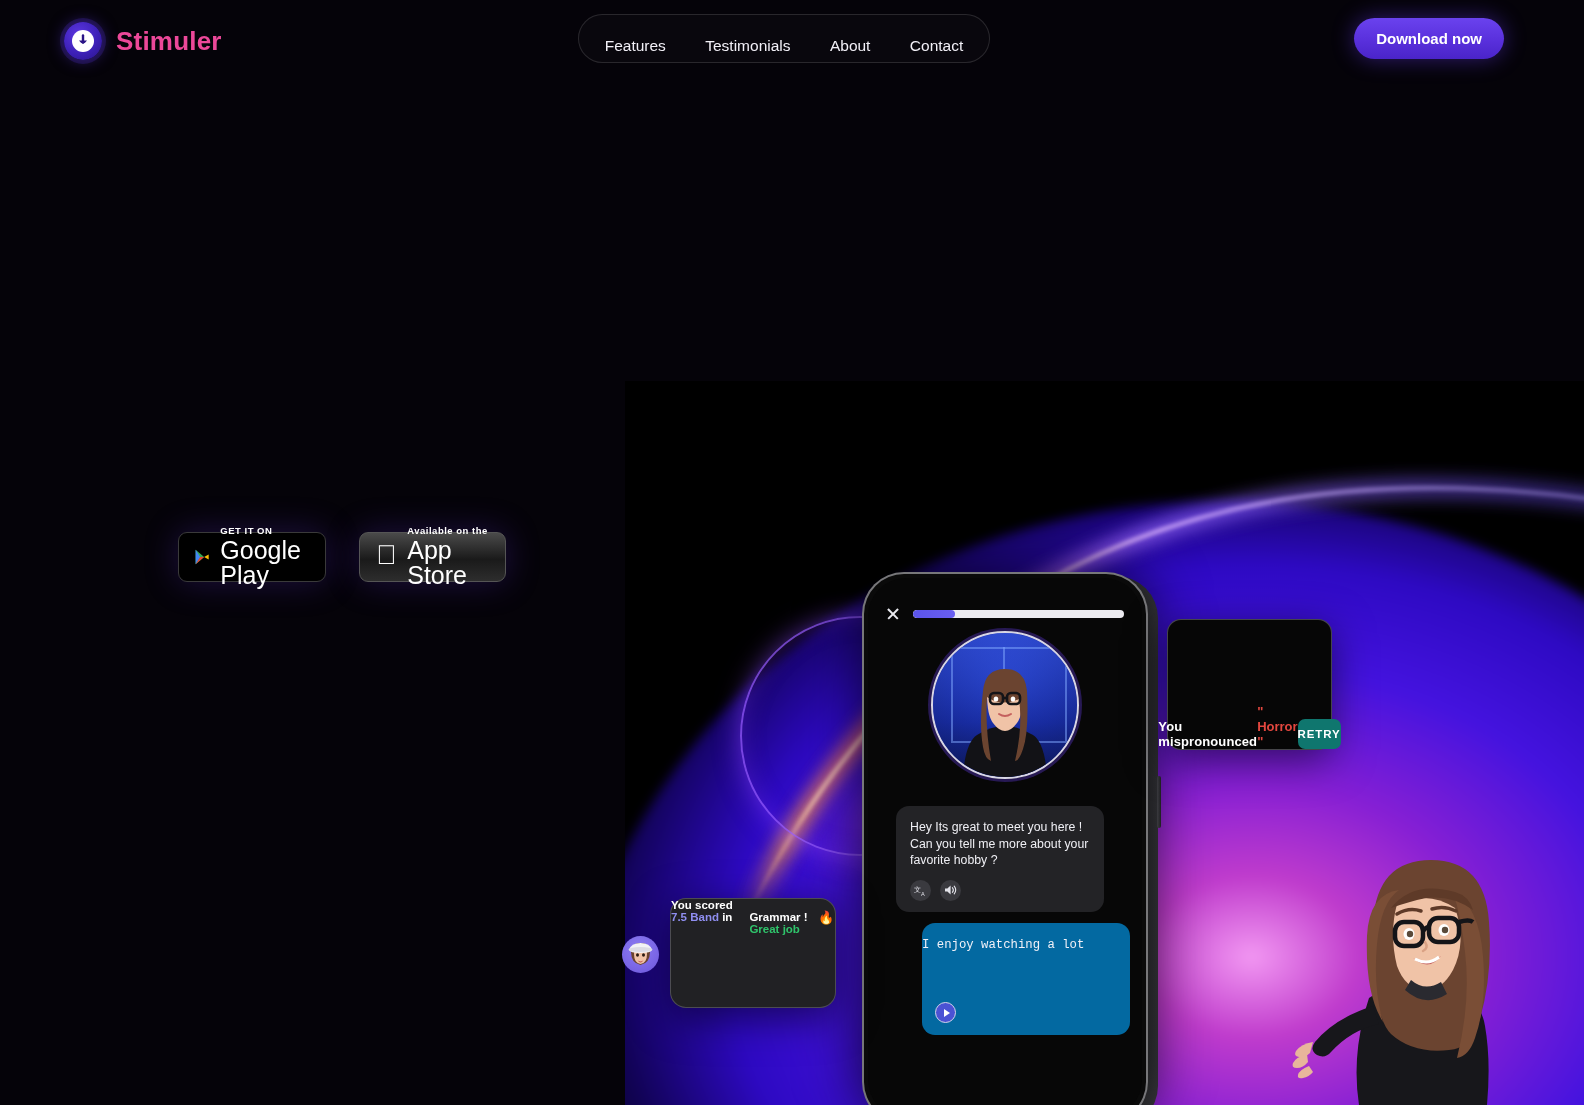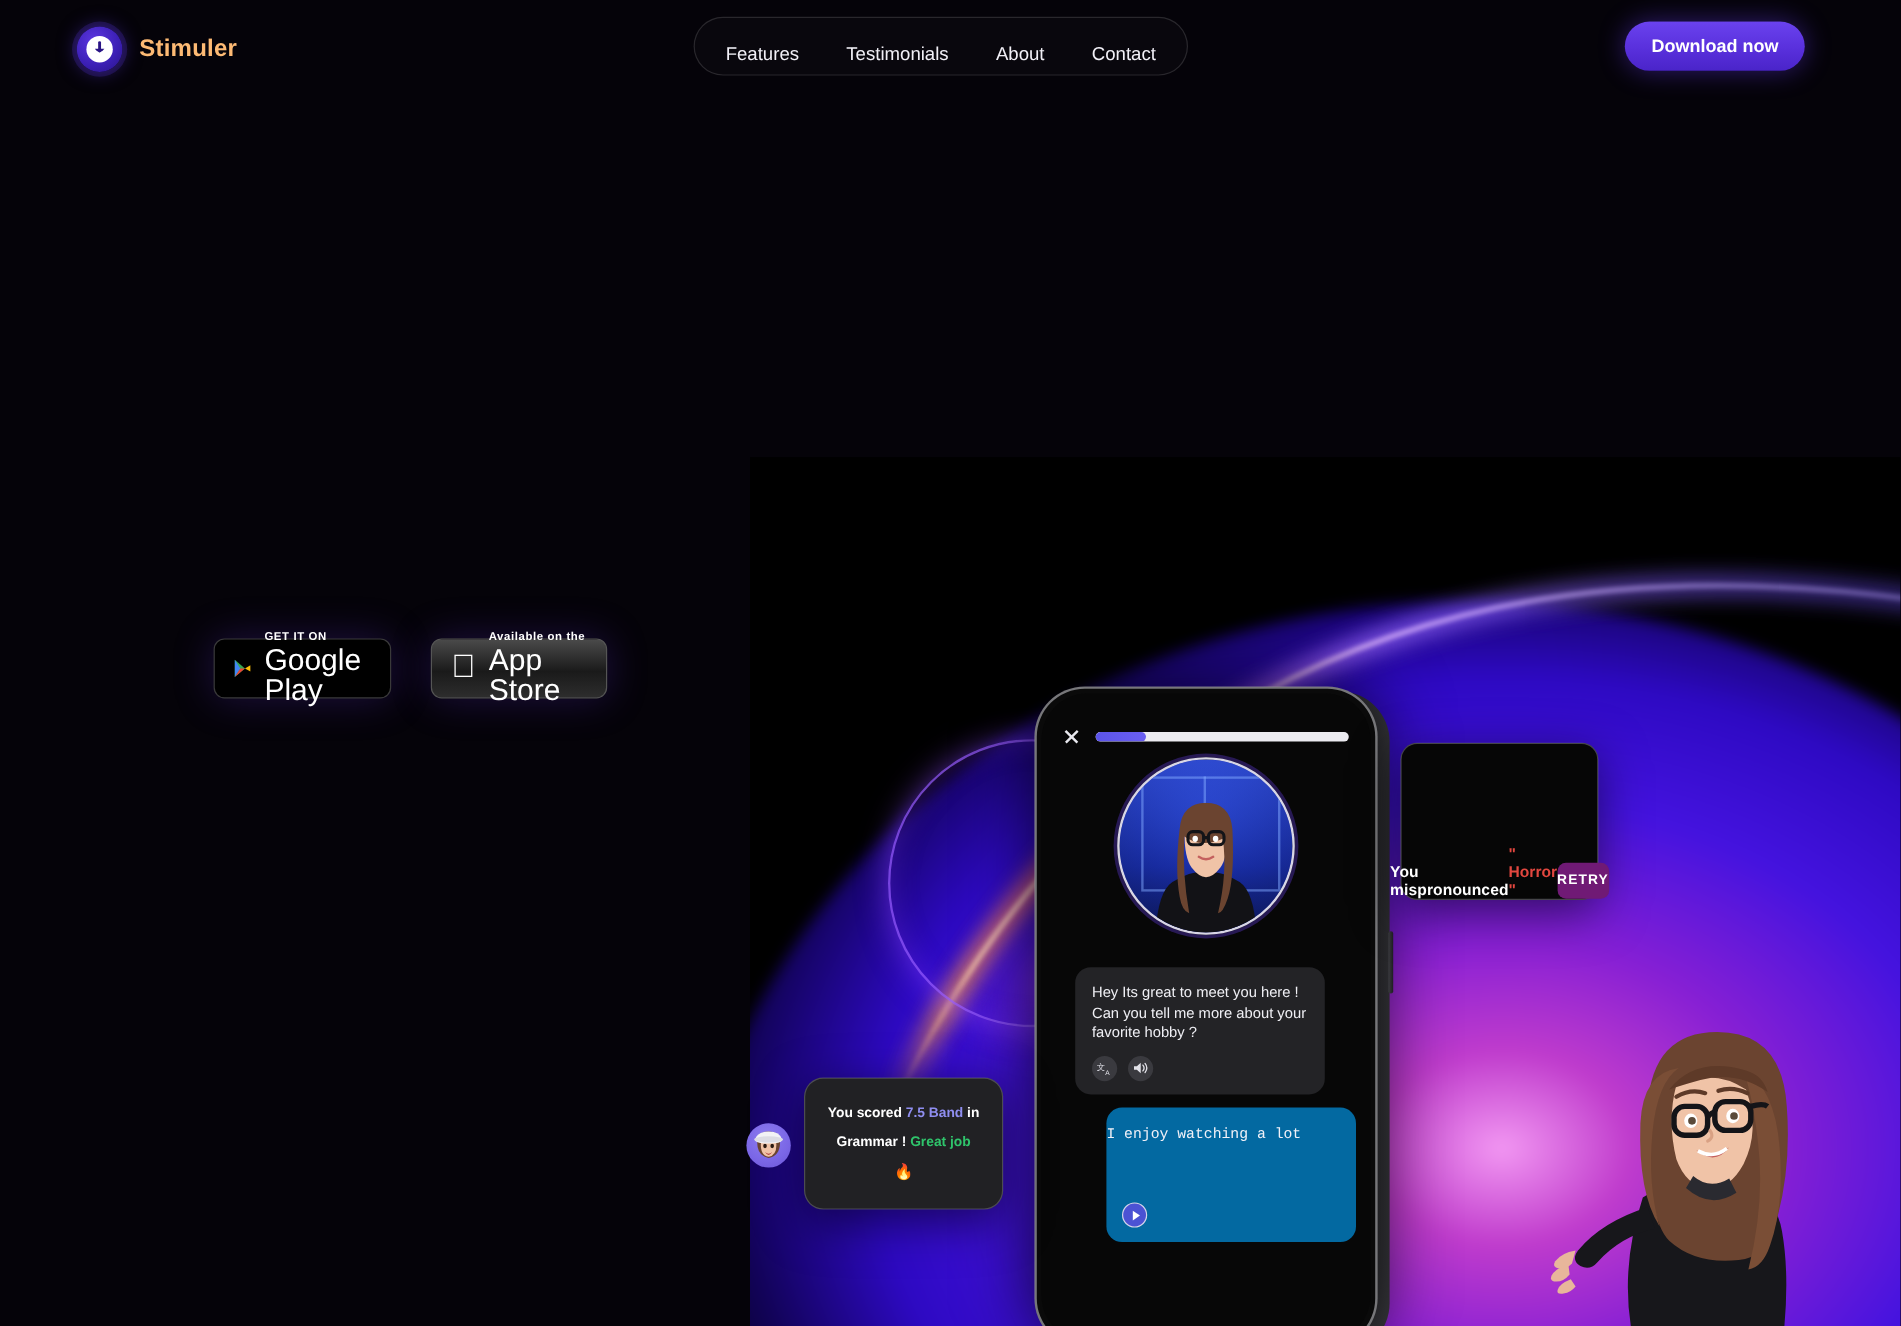--- a/index.html
+++ b/index.html
@@ -69,21 +69,21 @@
   .logo-dot {
     width:38px; height:38px; border-radius:50%;
     background:radial-gradient(circle at 38% 32%, #5b36e0 0%, #3b1fb5 58%, #2a1486 100%);
     box-shadow:0 0 0 4px rgba(86,52,224,0.22), 0 0 16px rgba(90,55,230,0.5);
     display:flex; align-items:center; justify-content:center;
   }
   .logo-inner {
     width:22px; height:22px; border-radius:50%; background:#ffffff;
     display:flex; align-items:center; justify-content:center;
   }
-  .brand-name { font-size:20px; font-weight:700; letter-spacing:.2px; color:#fdba74; }
+  .brand-name { font-size:26px; font-weight:700; letter-spacing:.2px; color:#ec4899; }
 
   .nav-pill {
     position:absolute; left:578px; top:14px; width:412px; height:49px;
     border:1px solid rgba(255,255,255,0.13);
     border-radius:26px;
     background:rgba(255,255,255,0.018);
     display:flex; align-items:flex-start; justify-content:space-around;
     padding:16px 6px;
   }
   .nav-link {
@@ -213,29 +213,29 @@
     position:absolute; left:1167px; top:619px; width:165px; height:131px;
     background:#060606; border:1px solid rgba(190,190,200,0.35);
     border-radius:14px; z-index:50;
     display:flex; flex-direction:row; align-items:flex-end; justify-content:center;
     box-shadow:0 10px 40px rgba(0,0,0,0.55);
   }
   .mis-title { font-size:13px; font-weight:700; color:#ffffff; letter-spacing:.1px; }
   .mis-word { font-size:13px; font-weight:700; color:#e2473f; margin-top:11px; }
   .retry-btn {
     margin-top:15px; width:76px; height:30px; border-radius:7px; border:none;
-    background:#701a75; color:#ffffff; font-size:11.5px; font-weight:700;
+    background:#0f766e; color:#ffffff; font-size:11.5px; font-weight:700;
     letter-spacing:.9px; cursor:pointer; font-family:"Liberation Sans", sans-serif;
   }
 
   .card-score {
     position:absolute; left:670px; top:898px; width:166px; height:110px;
     background:#212124; border:1px solid rgba(190,190,200,0.28);
     border-radius:16px; z-index:50;
-    display:flex; flex-direction:column; align-items:center; justify-content:center;
+    display:flex; flex-direction:row; align-items:flex-start; justify-content:center;
     box-shadow:0 10px 40px rgba(0,0,0,0.55);
   }
   .score-l1 { font-size:11.5px; font-weight:700; color:#ffffff; }
   .score-l2 { font-size:11.5px; font-weight:700; color:#ffffff; margin-top:12px; }
   .score-band { color:#8f8ef0; }
   .score-good { color:#2fc46b; }
   .score-flame { font-size:13px; margin-top:11px; }
 
   .mini-avatar {
     position:absolute; left:622px; top:936px; width:37px; height:37px;

